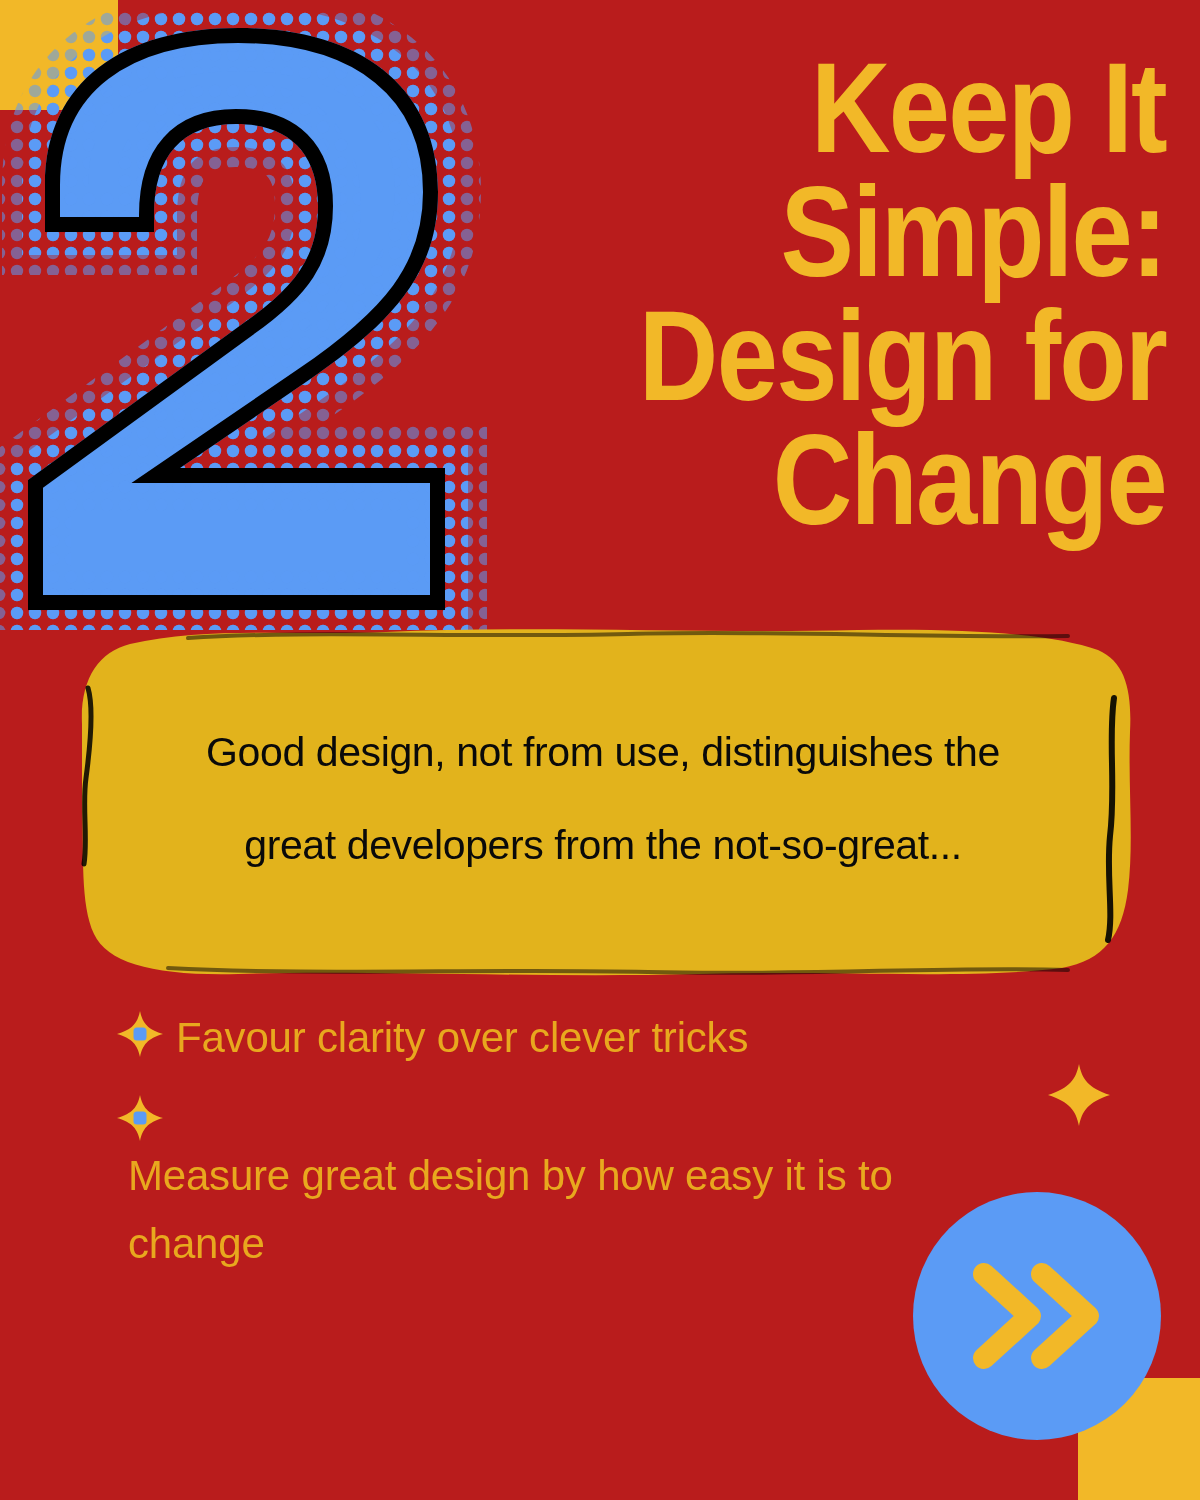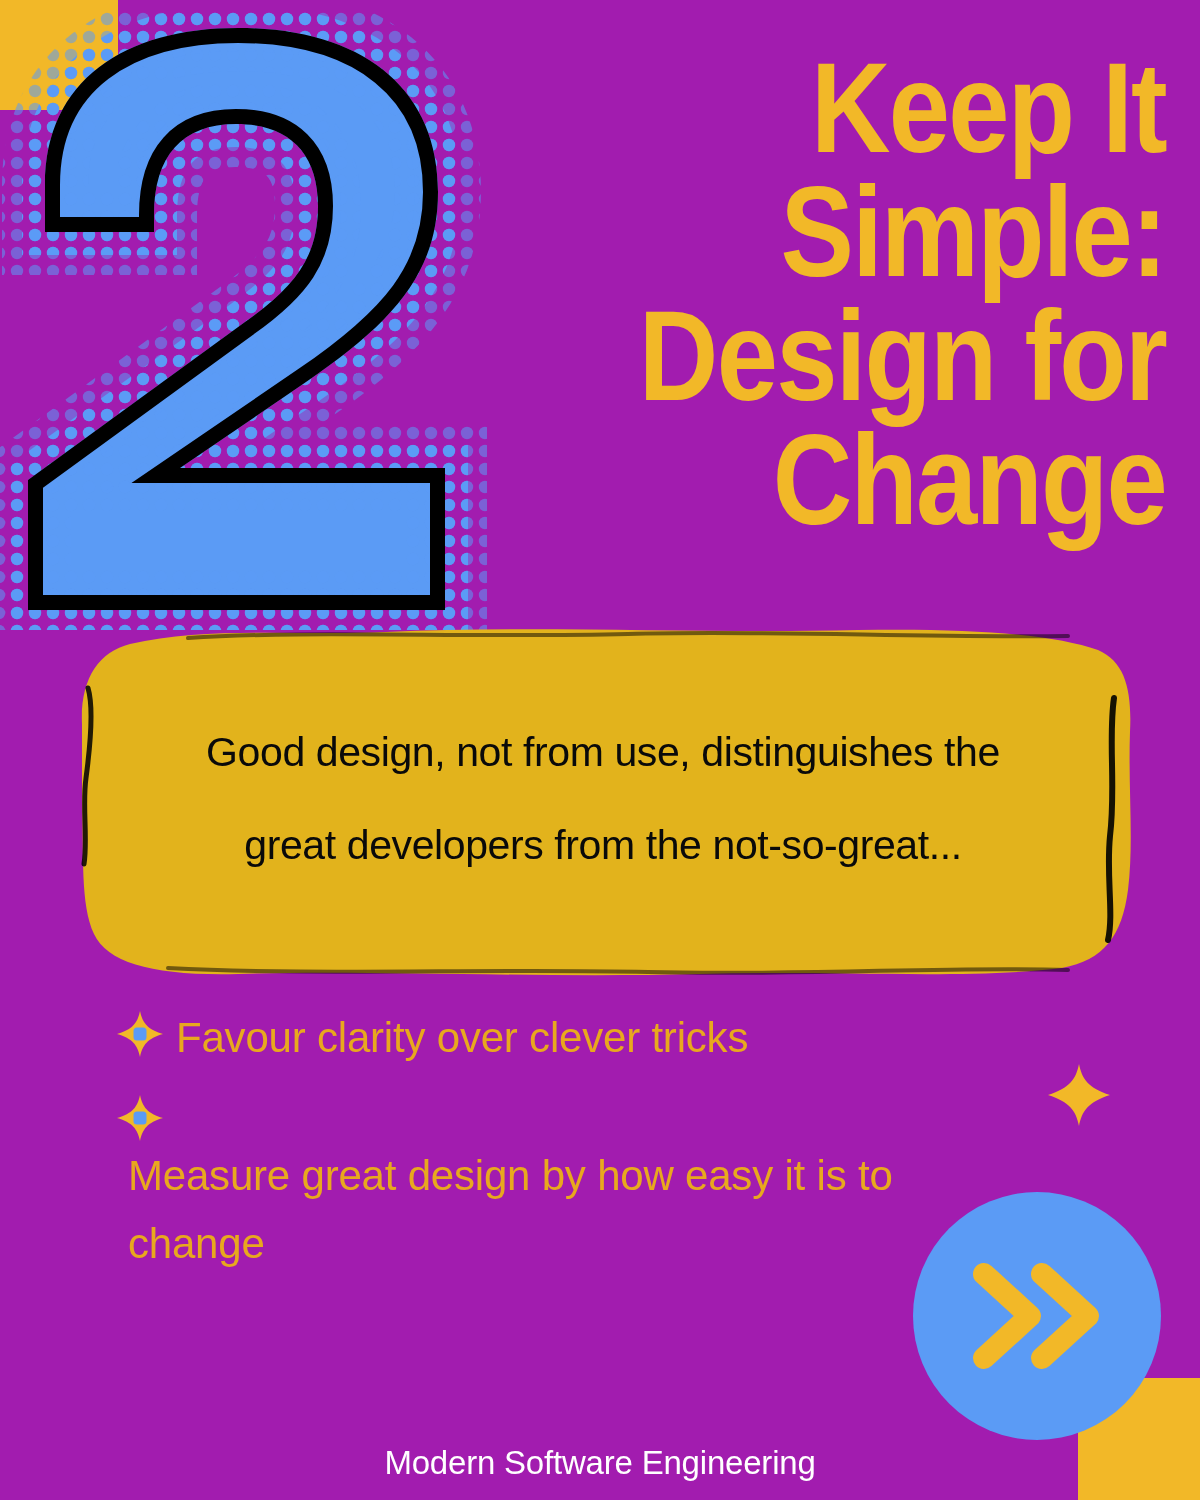--- a/index.html
+++ b/index.html
@@ -3,21 +3,21 @@
 <meta charset="utf-8">
 <style>
   * { margin:0; padding:0; box-sizing:border-box; }
   html, body { width:1200px; height:1500px; }
   body {
     background:#000000;
     font-family:"Liberation Sans", sans-serif;
     overflow:hidden;
     position:relative;
   }
-  .poster { position:relative; width:1200px; height:1500px; background:#a21caf; overflow:hidden; }
+  .poster { position:relative; width:1200px; height:1500px; background:#b91c1c; overflow:hidden; }
 
   
   .corner-tl {
     position:absolute; left:0; top:0; width:118px; height:110px;
     background:#F2B828;
   }
   .corner-br {
     position:absolute; left:1078px; top:1378px; width:122px; height:122px;
     background:#F2B828;
   }
@@ -281,15 +281,14 @@
 
   <div class="chev-badge">
     <svg viewBox="0 0 150 120" xmlns="http://www.w3.org/2000/svg" aria-hidden="true">
       <g fill="none" stroke="#F2B828" stroke-width="22" stroke-linecap="round" stroke-linejoin="round">
         <polyline points="22,18 68,60 22,102"></polyline>
         <polyline points="80,18 126,60 80,102"></polyline>
       </g>
     </svg>
   </div>
 
-  <div class="footer">Modern Software Engineering</div>
 
 </div>
 
 </body></html>

